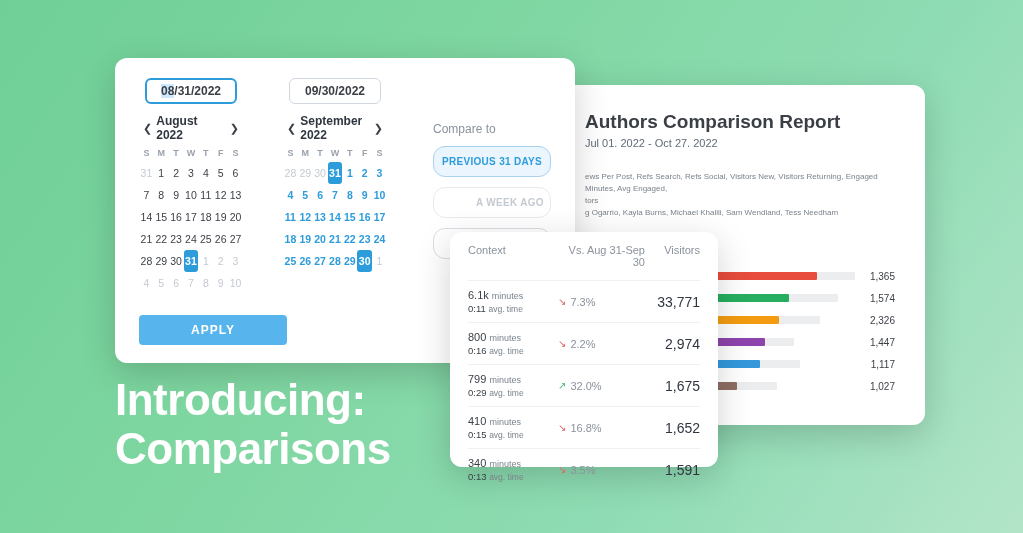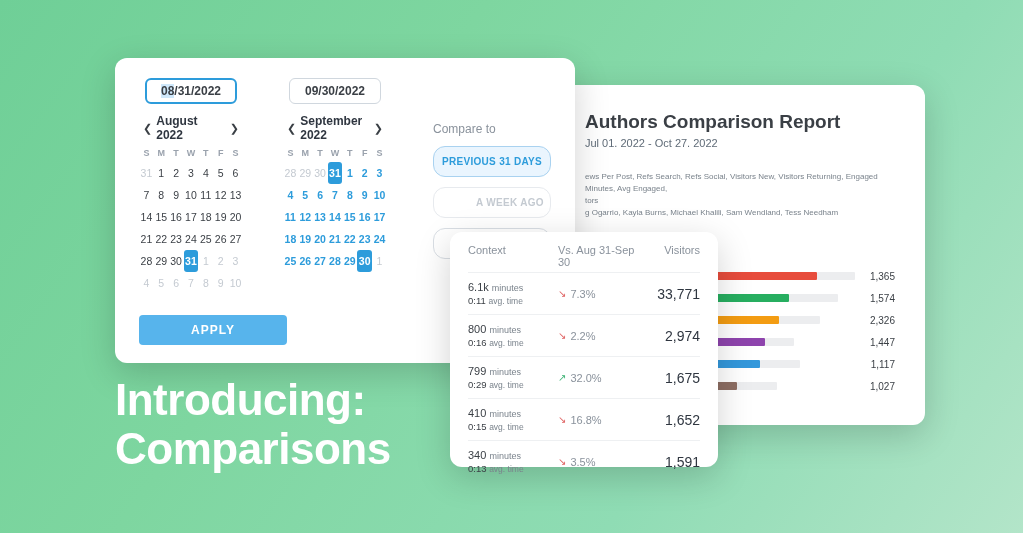--- a/index.html
+++ b/index.html
@@ -95,23 +95,23 @@
     text-align:center; border-radius:4px;
   }
 
   
   .metrics {
     left: 450px; top: 232px;
     width: 268px; height: 235px;
     padding: 12px 18px 10px 18px;
     font-size: 11px; color:#3a3f45;
   }
-  .metrics-head { display:flex; color:#8a929c; font-size:11px; margin-bottom:4px; }
+  .metrics-head { display:flex; color:#8a929c; font-size:11px; margin-bottom:12px; }
   .mh-ctx { width: 90px; }
-  .mh-vs { flex:1; }
+  .mh-vs { flex:1;text-align:right; }
   .mh-vis { width: 55px; text-align:right; }
   .m-row { display:flex; align-items:center; border-top:1px solid #eef0f2; padding:7px 0; }
   .m-ctx { width: 90px; line-height:1.3; }
   .m-ctx .t1 { font-size:11px; }
   .m-ctx .t1 .unit { font-size:9px; color:#7a838c; }
   .m-ctx .t2 { font-size:9.5px; color:#3a3f45; }
   .m-ctx .t2 .unit { font-size:8.5px; color:#7a838c; }
   .m-delta { flex:1; display:flex; align-items:center; gap:4px; font-size:11px; color:#8a929c; }
   .arrow { font-size:10px; }
   .arrow.down { color:#e06666; }

